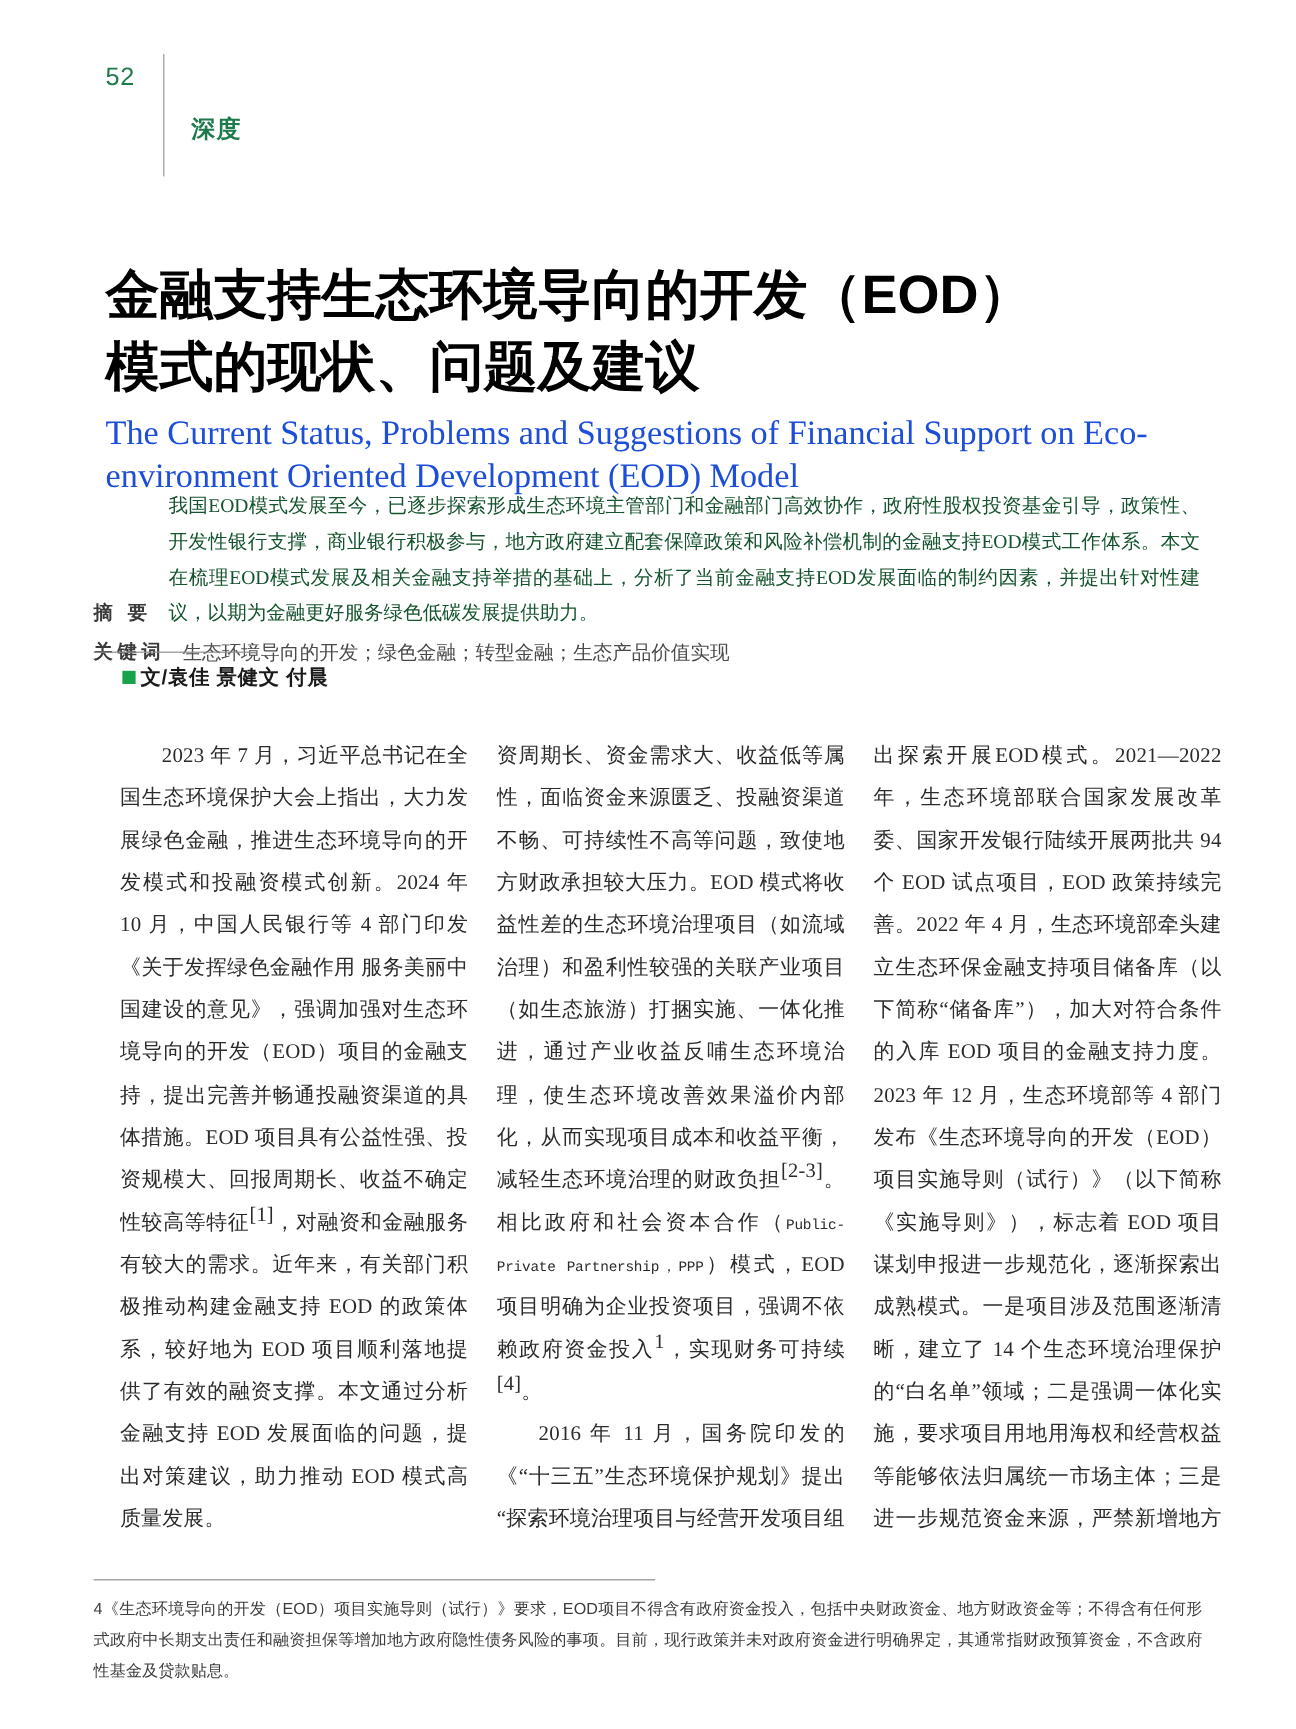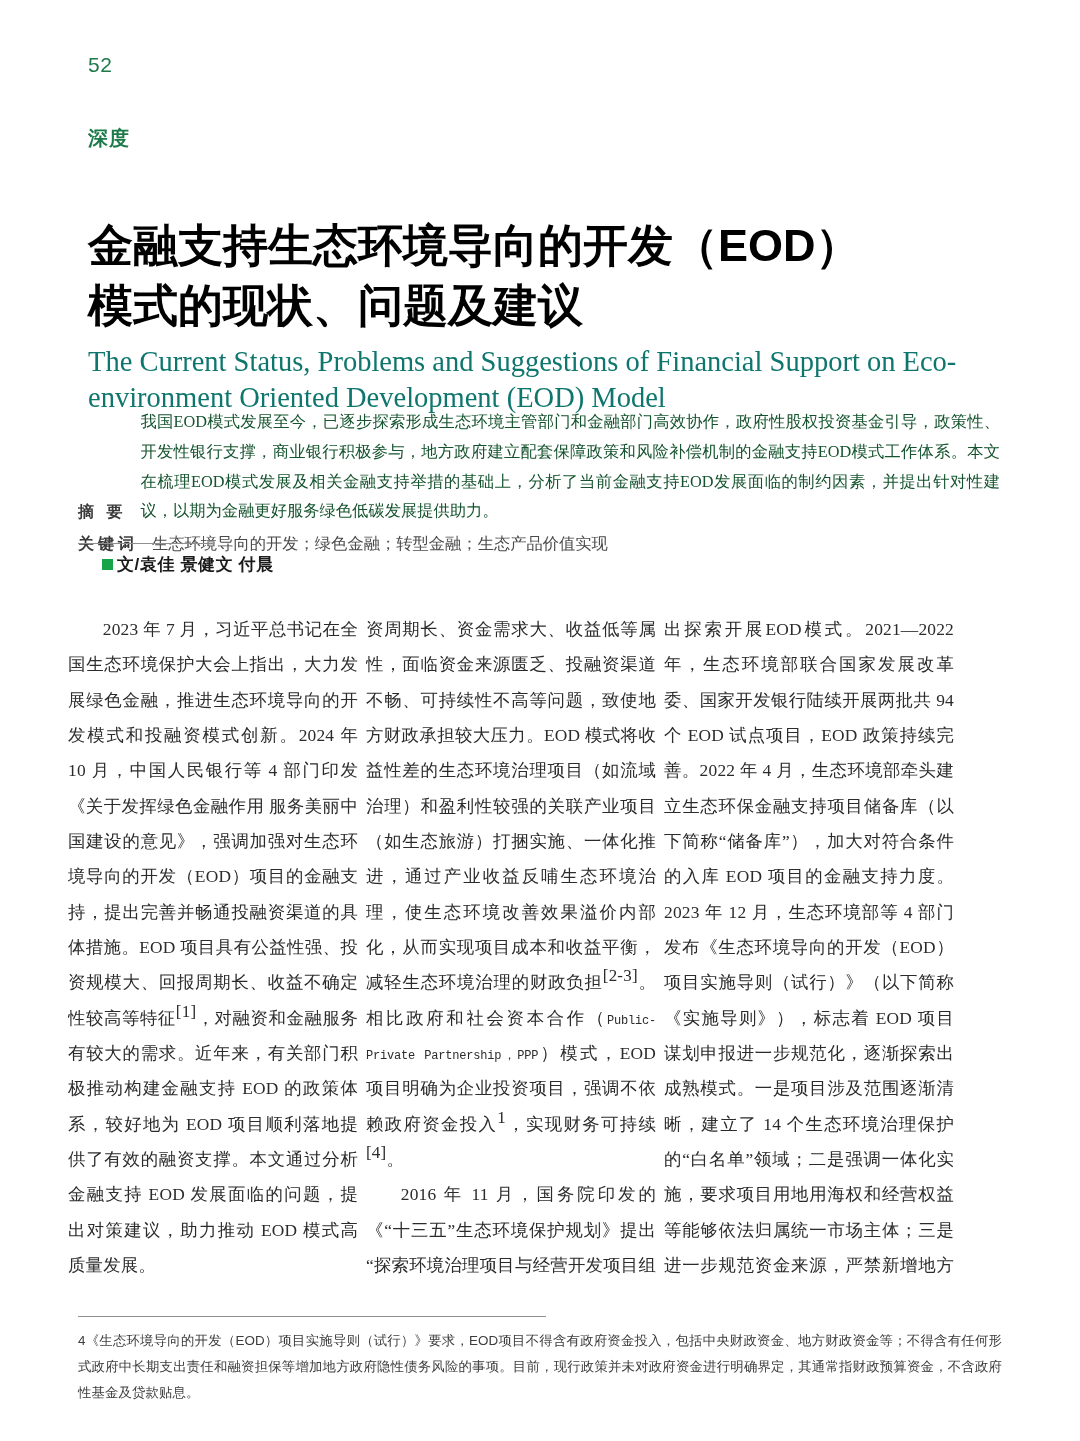--- a/index.html
+++ b/index.html
@@ -24,21 +24,20 @@
   }
 
   
   .runhead {
     position: absolute;
     left: 88px;
     top: 45px;
     height: 102px;
     display: flex;
     align-items: flex-start;
-    flex-direction: column;
   }
   .runhead-folio {
     font-family: "Liberation Sans", "DejaVu Sans", sans-serif;
     font-size: 21px;
     font-weight: 400;
     color: #1d7a4a;
     line-height: 1;
     padding-top: 9px;
     letter-spacing: .5px;
   }
@@ -72,21 +71,21 @@
     font-size: 45px;
     line-height: 1.33;
     color: #000000;
     letter-spacing: 0px;
     margin: 0;
   }
   .title-en {
     font-family: "Liberation Serif", "DejaVu Serif", serif;
     font-size: 28.5px;
     line-height: 1.26;
-    color: #0f766e;
+    color: #1d4ed8;
     margin: 8px 0 0 0;
     font-weight: 400;
     max-width: 880px;
   }
 
   
   .abstract {
     position: absolute;
     left: 78px;
     top: 407px;
@@ -157,26 +156,26 @@
     width: 11px;
     height: 11px;
     background: #16a34a;
     margin-right: 4px;
     flex: 0 0 auto;
   }
 
   
   .cols {
     position: absolute;
-    left: 68px;
+    left: 100px;
     top: 612px;
     width: 920px;
     height: 668px;
     display: flex;
-    gap: 8px;
+    gap: 24px;
   }
   .col {
     width: 290px;
     flex: 0 0 290px;
     overflow: hidden;
   }
   .col p {
     margin: 0;
     font-family: "Liberation Serif", "DejaVu Serif", serif;
     font-size: 17.4px;

